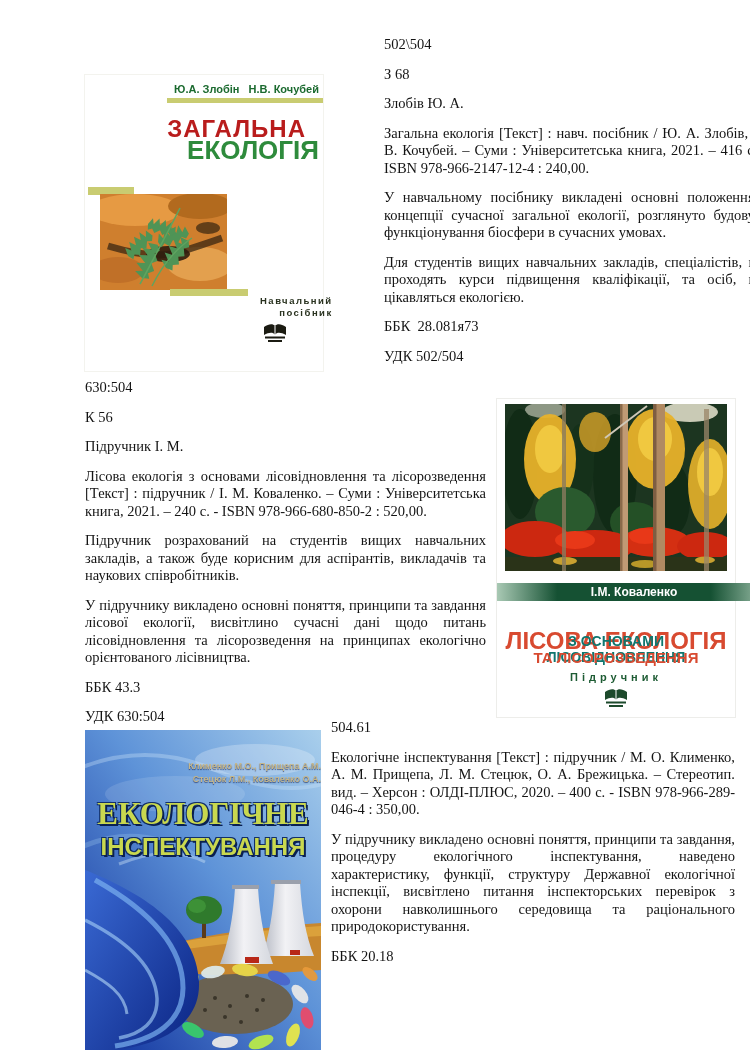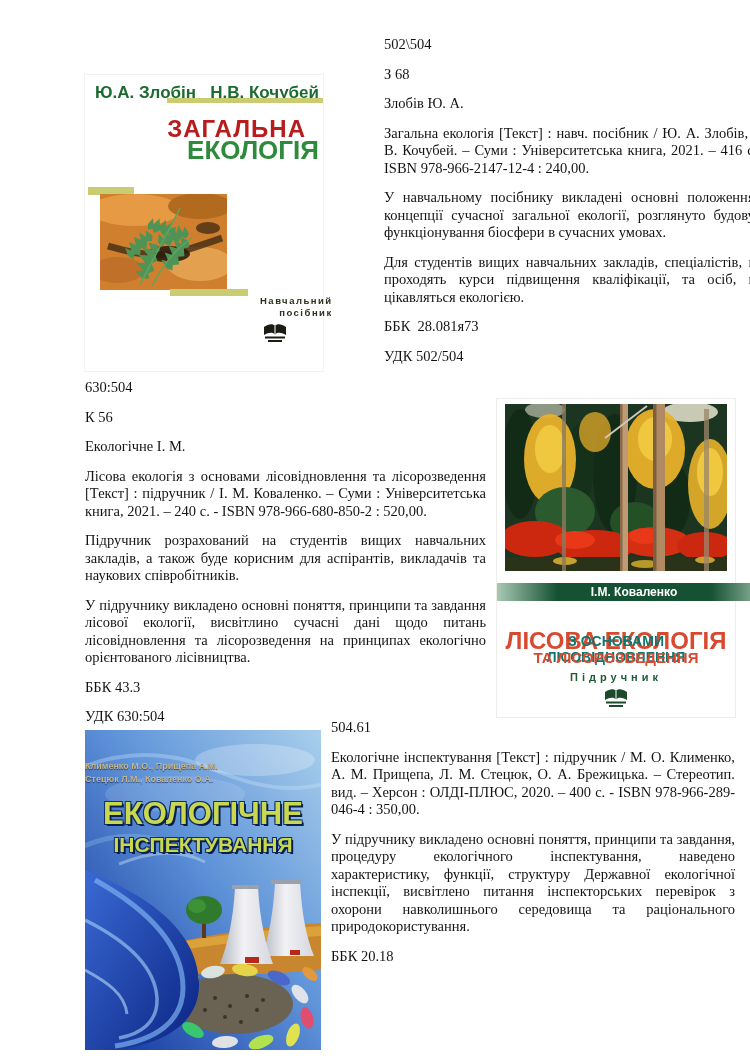--- a/index.html
+++ b/index.html
@@ -9,21 +9,21 @@
   .textcol{position:absolute;font-size:14.5px;line-height:17.5px;}
   .textcol p{margin:0 0 12px 0;text-align:justify;}
   .textcol p.tag{text-align:left;white-space:pre;}
   #text1{left:352px;top:36px;width:383px;margin-left:32px;}
   #text2{left:85px;top:379px;width:401px;}
   #text3{left:331px;top:719px;width:404px;}
   
   .cover{position:absolute;background:#fff;}
   #cover1{left:85px;top:75px;width:238px;height:296px;box-shadow:0 0 0 1px #f3f3ee;}
   #cover1 .authors{position:absolute;top:8px;right:4px;font-family:"Liberation Sans",sans-serif;
-      font-weight:bold;font-size:17px;color:#1b6a2f;white-space:pre;}
+      font-weight:bold;font-size:11px;color:#1b6a2f;white-space:pre;}
   #cover1 .bar-under{position:absolute;top:23px;right:0;width:156px;height:5px;background:#c9cc71;}
   #cover1 .t1{position:absolute;top:40px;right:17px;font-family:"Liberation Sans",sans-serif;
       font-weight:bold;font-size:24px;letter-spacing:1px;color:#b91c1c;}
   #cover1 .t2{position:absolute;top:60px;right:4px;font-family:"Liberation Sans",sans-serif;
       font-weight:bold;font-size:26px;color:#2e8b3c;}
   #cover1 .bar-left{position:absolute;left:3px;top:112px;width:46px;height:8px;background:#c9cc71;}
   #cover1 .art{position:absolute;left:15px;top:119px;width:127px;height:96px;}
   #cover1 .bar-img{position:absolute;left:85px;top:214px;width:78px;height:7px;background:#c9cc71;}
   #cover1 .subtitle{position:absolute;left:175px;top:220px;font-family:"Liberation Sans",sans-serif;
       font-weight:bold;font-size:9.5px;line-height:12px;letter-spacing:1.5px;color:#29321f;text-align:right;}
@@ -41,28 +41,28 @@
       font-family:"Liberation Sans",sans-serif;font-weight:bold;font-size:14px;color:#0f766e;}
   #cover2 .rt3{position:absolute;top:250px;width:100%;text-align:center;
       font-family:"Liberation Sans",sans-serif;font-weight:bold;font-size:15px;color:#d84a30;}
   #cover2 .type{position:absolute;top:272px;width:100%;text-align:center;
       font-family:"Liberation Sans",sans-serif;font-weight:bold;font-size:11px;
       letter-spacing:4px;color:#1e5c34;}
   #cover2 .logo{position:absolute;top:288px;left:106px;}
   
   #cover3{left:85px;top:730px;width:236px;height:320px;overflow:hidden;}
   #cover3 .bg{position:absolute;left:0;top:0;width:236px;height:320px;}
-  #cover3 .authors{position:absolute;top:30px;width:100%;text-align:left;
+  #cover3 .authors{position:absolute;top:30px;width:100%;text-align:right;
       font-family:"Liberation Sans",sans-serif;font-weight:bold;font-size:9px;line-height:13px;
       color:#c6b78a;text-shadow:0 1px 1px rgba(10,20,70,.65);}
   #cover3 .bt1{position:absolute;top:66px;width:100%;text-align:center;
-      font-family:Liberation Sans, sans-serif;font-weight:bold;font-size:31px;color:#c9d84f;
+      font-family:Liberation Serif, serif;font-weight:bold;font-size:31px;color:#c9d84f;
       text-shadow:2px 2px 0 #0a2050,-1px -1px 0 #13306a,1px -1px 0 #13306a,-1px 1px 0 #13306a;}
   #cover3 .bt2{position:absolute;top:103px;width:100%;text-align:center;
-      font-family:"Liberation Sans",sans-serif;font-weight:bold;font-size:21px;color:#c9d84f;
+      font-family:"Liberation Sans",sans-serif;font-weight:bold;font-size:24px;color:#c9d84f;
       text-shadow:2px 2px 0 #0a2050,-1px -1px 0 #13306a,1px -1px 0 #13306a,-1px 1px 0 #13306a;}
 </style>
 </head>
 <body>
 
 <div class="page">
 
   <div class="cover" id="cover1">
     <div class="authors">Ю.А. Злобін   Н.В. Кочубей</div>
     <div class="bar-under"></div>
@@ -108,21 +108,21 @@
     <p>Загальна екологія [Текст] : навч. посібник / Ю. А. Злобів, Н. В. Кочубей. – Суми : Університетська книга, 2021. – 416 с. - ISBN 978-966-2147-12-4 : 240,00.</p>
     <p>У навчальному посібнику викладені основні положення і концепції сучасної загальної екології, розглянуто будову і функціонування біосфери в сучасних умовах.</p>
     <p>Для студентів вищих навчальних закладів, спеціалістів, що проходять курси підвищення кваліфікації, та осіб, що цікавляться екологією.</p>
     <p class="tag">ББК  28.081я73</p>
     <p class="tag">УДК 502/504</p>
   </div>
 
   <div class="textcol" id="text2">
     <p class="tag">630:504</p>
     <p class="tag">К 56</p>
-    <p class="tag">Екологічне І. М.</p>
+    <p class="tag">Підручник І. М.</p>
     <p>Лісова екологія з основами лісовідновлення та лісорозведення [Текст] : підручник / І. М. Коваленко. – Суми : Університетська книга, 2021. – 240 с. -  ISBN 978-966-680-850-2 : 520,00.</p>
     <p>Підручник розрахований на студентів вищих навчальних закладів, а також буде корисним для аспірантів, викладачів та наукових співробітників.</p>
     <p>У підручнику викладено основні поняття, принципи та завдання лісової екології, висвітлино сучасні дані щодо питань лісовідновлення та лісорозведення на принципах екологічно орієнтованого лісівництва.</p>
     <p class="tag">ББК 43.3</p>
     <p class="tag">УДК 630:504</p>
   </div>
 
   <div class="cover" id="cover2">
     <svg class="photo" viewBox="0 0 222 167" preserveAspectRatio="none">
       <rect width="222" height="167" fill="#1c3520"></rect>

